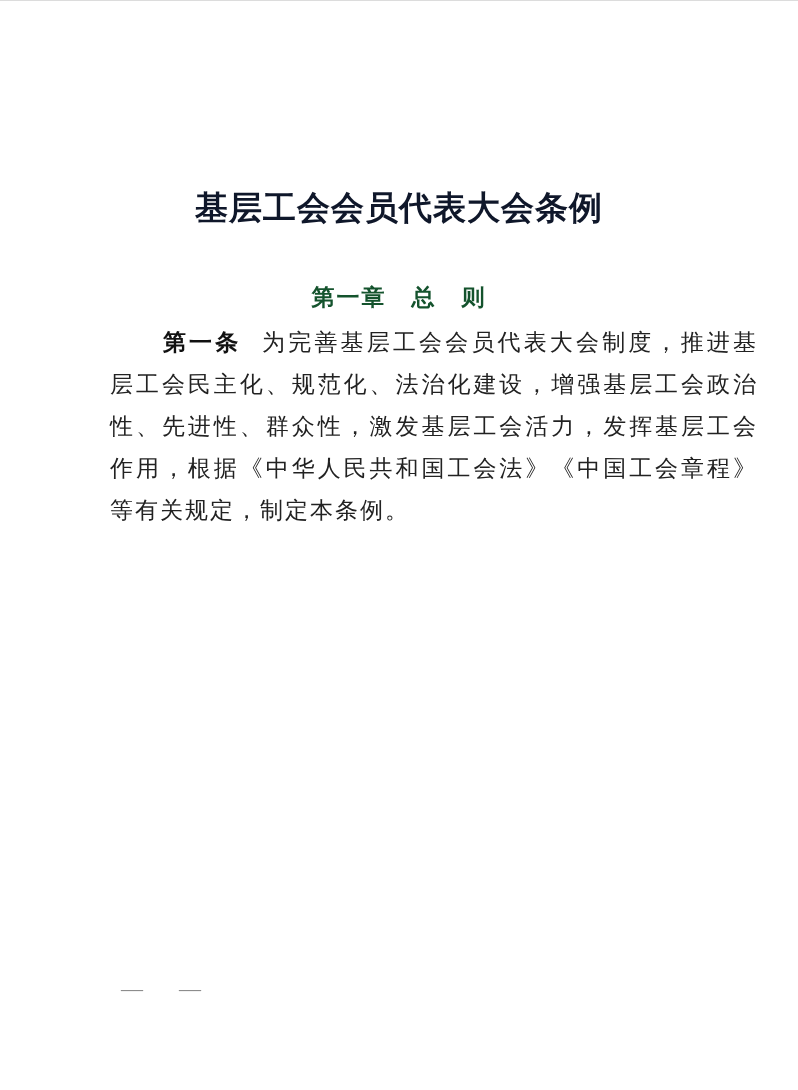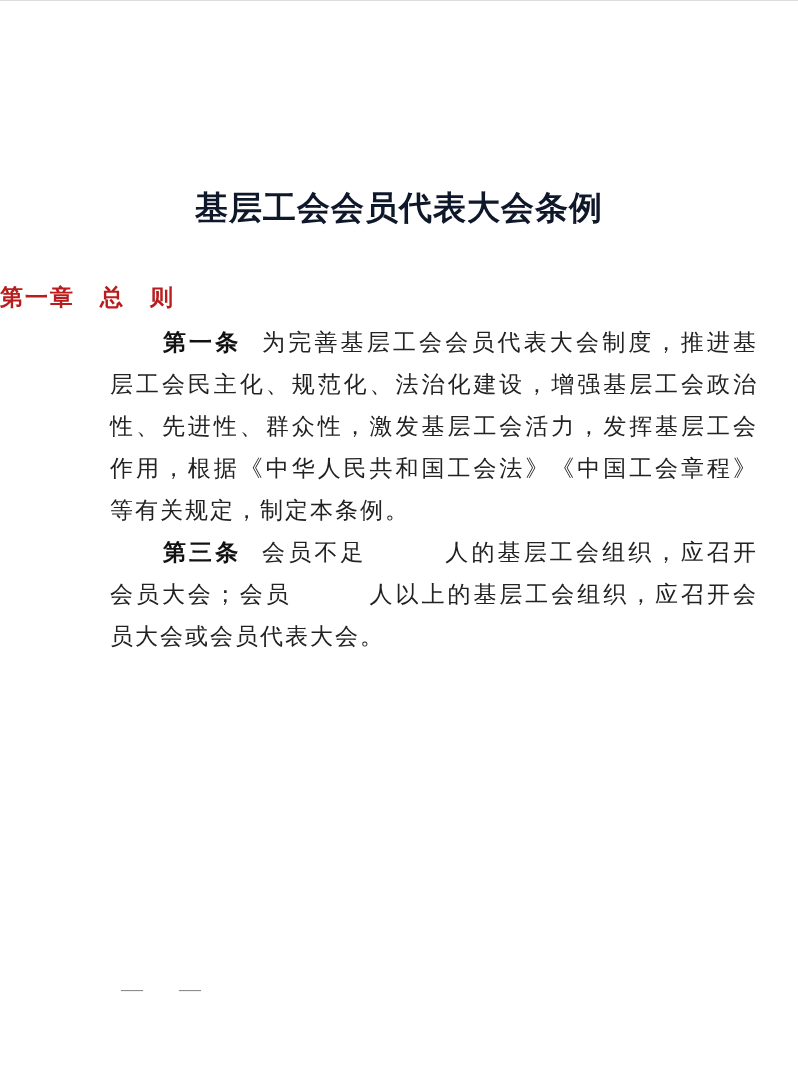--- a/index.html
+++ b/index.html
@@ -30,24 +30,25 @@
     letter-spacing: 1px;
     color: #0f172a;
     font-family: "Liberation Serif", "DejaVu Serif", serif;
   }
   .chapter-heading {
     position: absolute;
     top: 282px;
     left: 0;
     width: 100%;
     margin: 0;
+    text-align: center;
     font-size: 23px;
     font-weight: 700;
     letter-spacing: 2px;
-    color: #b91c1c;
+    color: #14532d;
     font-family: "DejaVu Sans", "Liberation Sans", sans-serif;
   }
   .body-text {
     position: absolute;
     top: 322px;
     left: 110px;
     width: 648px;
     font-size: 23px;
     line-height: 42px;
     letter-spacing: 2px;
@@ -83,22 +84,19 @@
   <div class="scan-edge"></div>
 
   <h1 class="doc-title">基层工会会员代表大会条例</h1>
 
   <h2 class="chapter-heading">第一章　总　则</h2>
 
   <div class="body-text">
     <p class="para">
       <span class="para-label">第一条</span><span class="para-content">为完善基层工会会员代表大会制度，推进基层工会民主化、规范化、法治化建设，增强基层工会政治性、先进性、群众性，激发基层工会活力，发挥基层工会作用，根据《中华人民共和国工会法》《中国工会章程》等有关规定，制定本条例。</span>
     </p>
-    <p class="para">
-      <span class="para-label">第三条</span><span class="para-content">会员不足　　　人的基层工会组织，应召开会员大会；会员　　　人以上的基层工会组织，应召开会员大会或会员代表大会。</span>
-    </p>
   </div>
 
   <div class="page-footer">
     <span class="footer-dash">—</span>
     <span class="footer-dash">—</span>
   </div>
 </div>
 
 </body></html>

